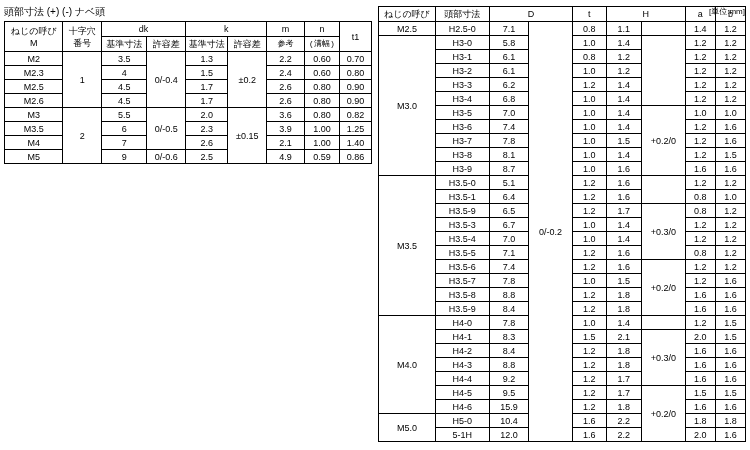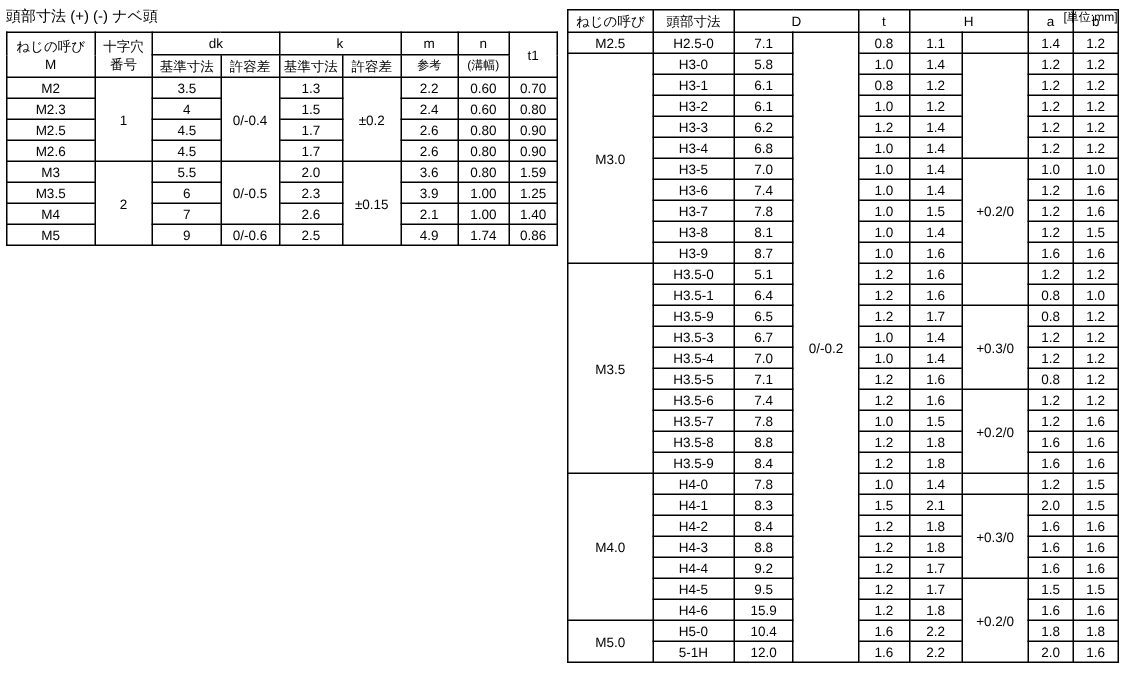--- a/index.html
+++ b/index.html
@@ -81,21 +81,21 @@
   .rt col.r0 { width: 58px; }
   .rt col.r1 { width: 56px; }
   .rt col.r2 { width: 42px; }
   .rt col.r3 { width: 46px; }
   .rt col.r4 { width: 36px; }
   .rt col.r5 { width: 38px; }
   .rt col.r6 { width: 46px; }
   .rt col.r7 { width: 32px; }
   .rt col.r8 { width: 32px; }
 
-  .small { font-size: 8px; }
+  .small { font-size: 8px; font-family: Liberation Mono, monospace; }
 </style>
 </head>
 <body>
 
 <div class="page">
 
   <div class="left-block">
     <div class="block-title">頭部寸法 (+) (-) ナベ頭</div>
 
     <table class="grid lt">
@@ -176,21 +176,21 @@
 
         <tr>
           <td>M3</td>
           <td rowspan="4">2</td>
           <td>5.5</td>
           <td rowspan="3">0/-0.5</td>
           <td>2.0</td>
           <td rowspan="4">±0.15</td>
           <td>3.6</td>
           <td>0.80</td>
-          <td>1.59</td>
+          <td>0.82</td>
         </tr>
 
         <tr>
           <td>M3.5</td>
           <td>6</td>
           <td>2.3</td>
           <td>3.9</td>
           <td>1.00</td>
           <td>1.25</td>
         </tr>
@@ -203,21 +203,21 @@
           <td>1.00</td>
           <td>1.40</td>
         </tr>
 
         <tr>
           <td>M5</td>
           <td>9</td>
           <td>0/-0.6</td>
           <td>2.5</td>
           <td>4.9</td>
-          <td>1.74</td>
+          <td>0.59</td>
           <td>0.86</td>
         </tr>
       </tbody>
     </table>
   </div>
 
   <div class="right-block">
     <div class="unit-note">[単位:mm]</div>
 
     <table class="grid rt">

